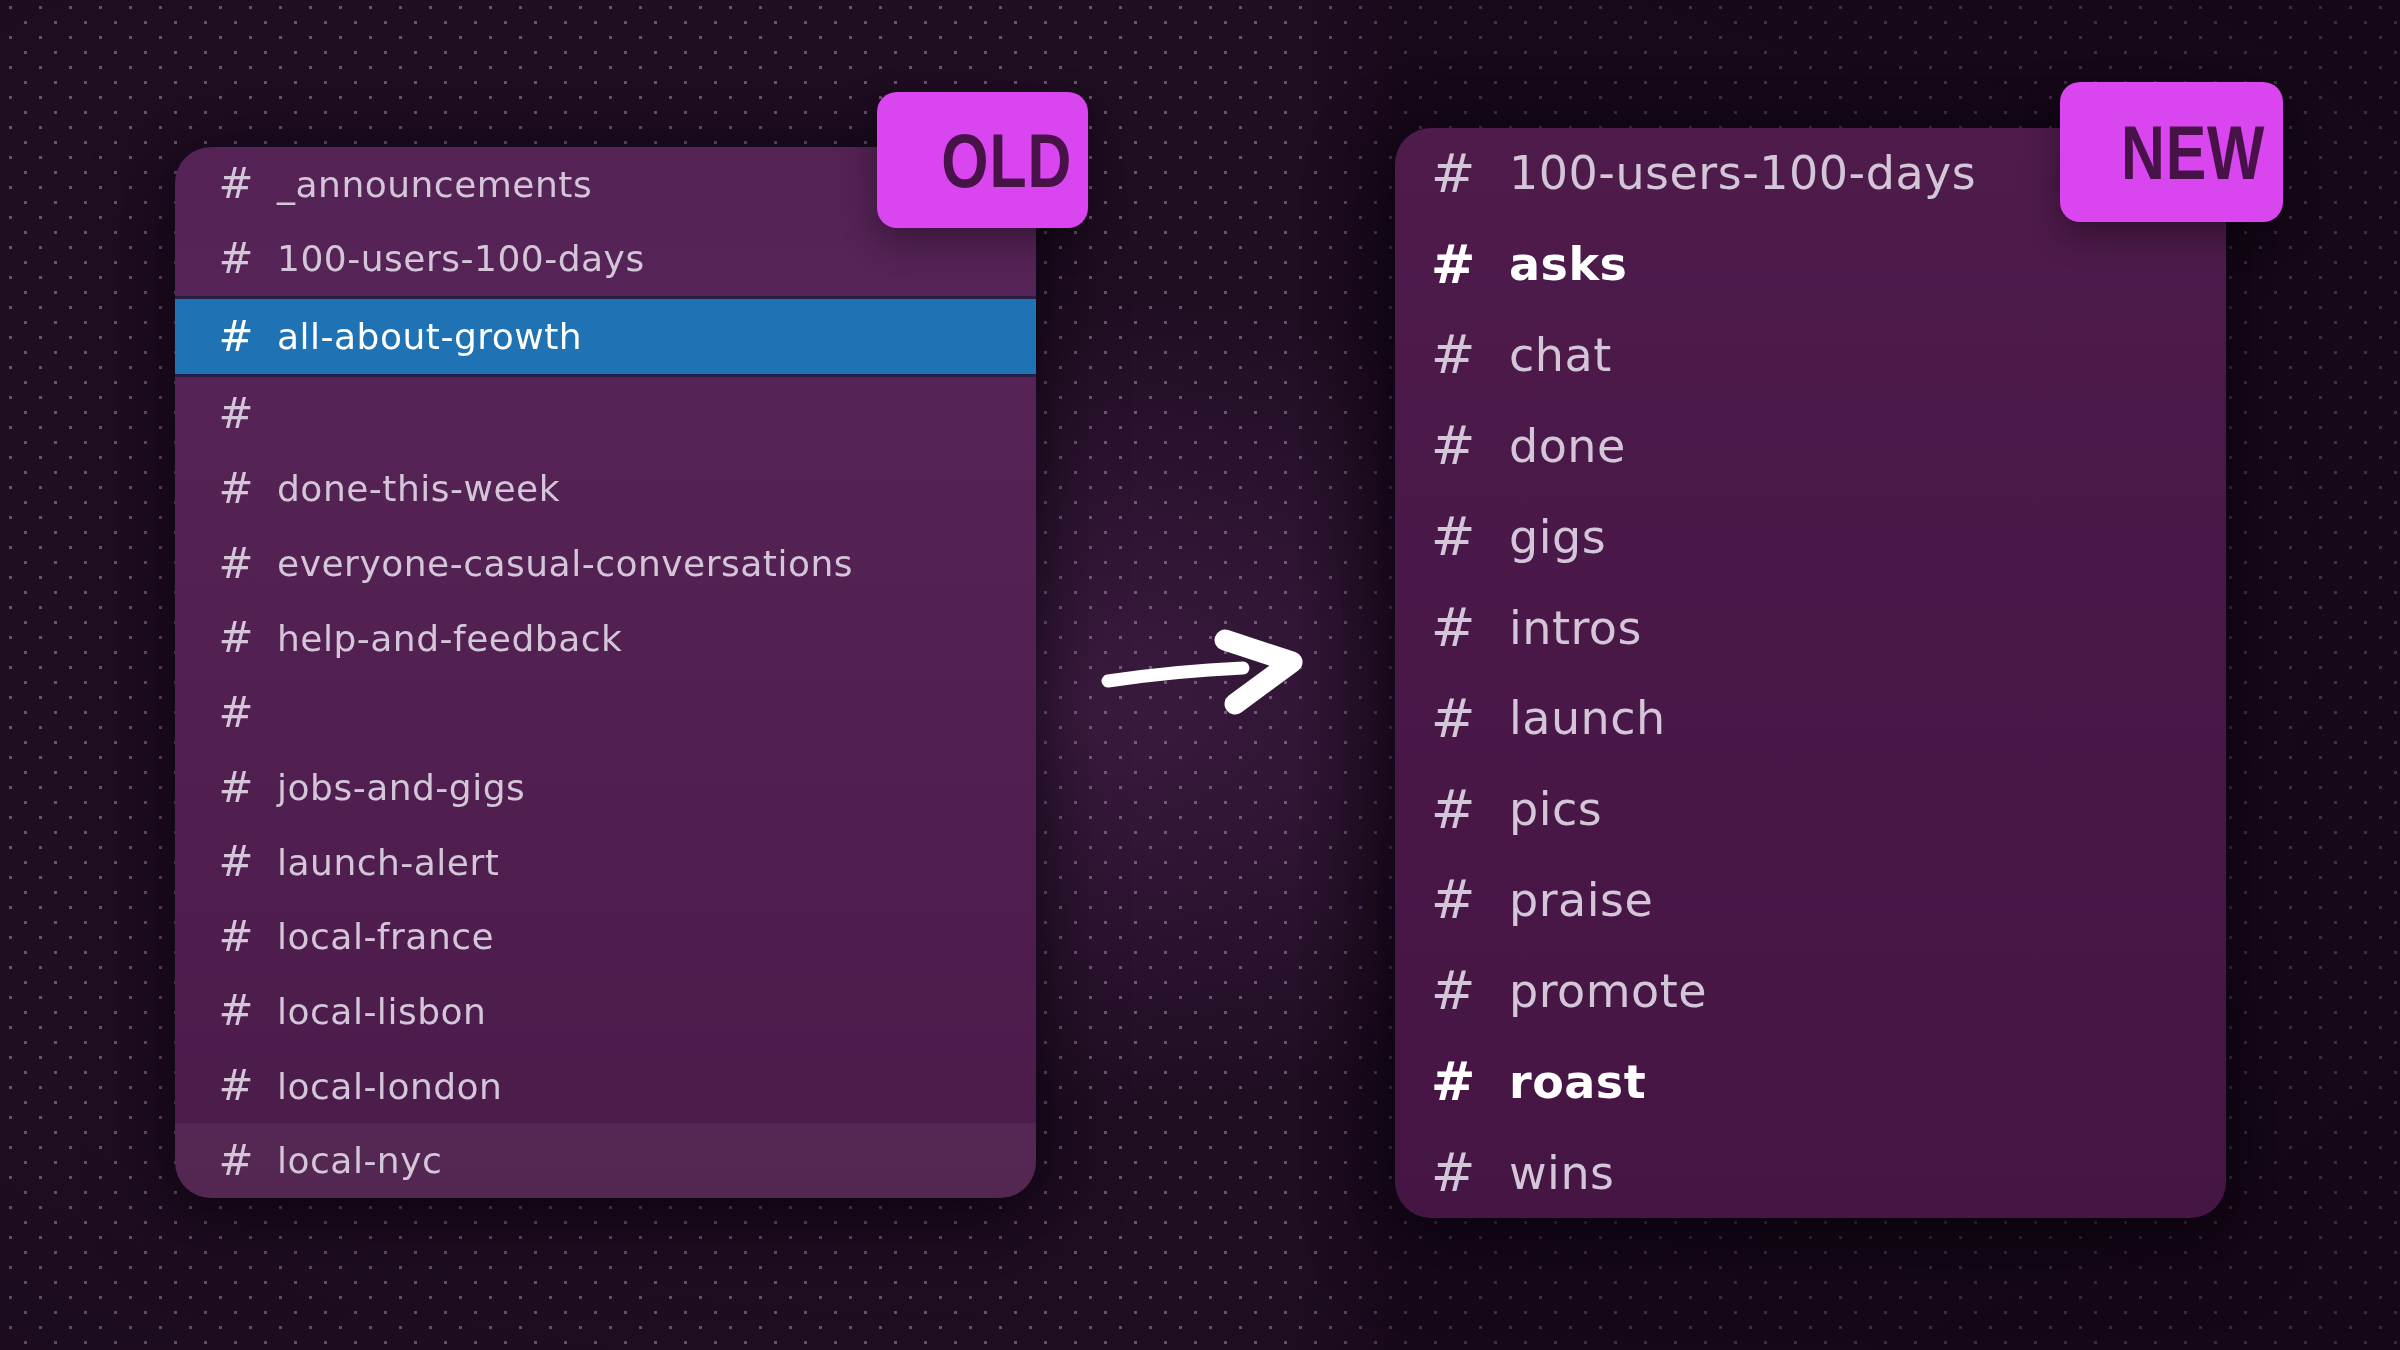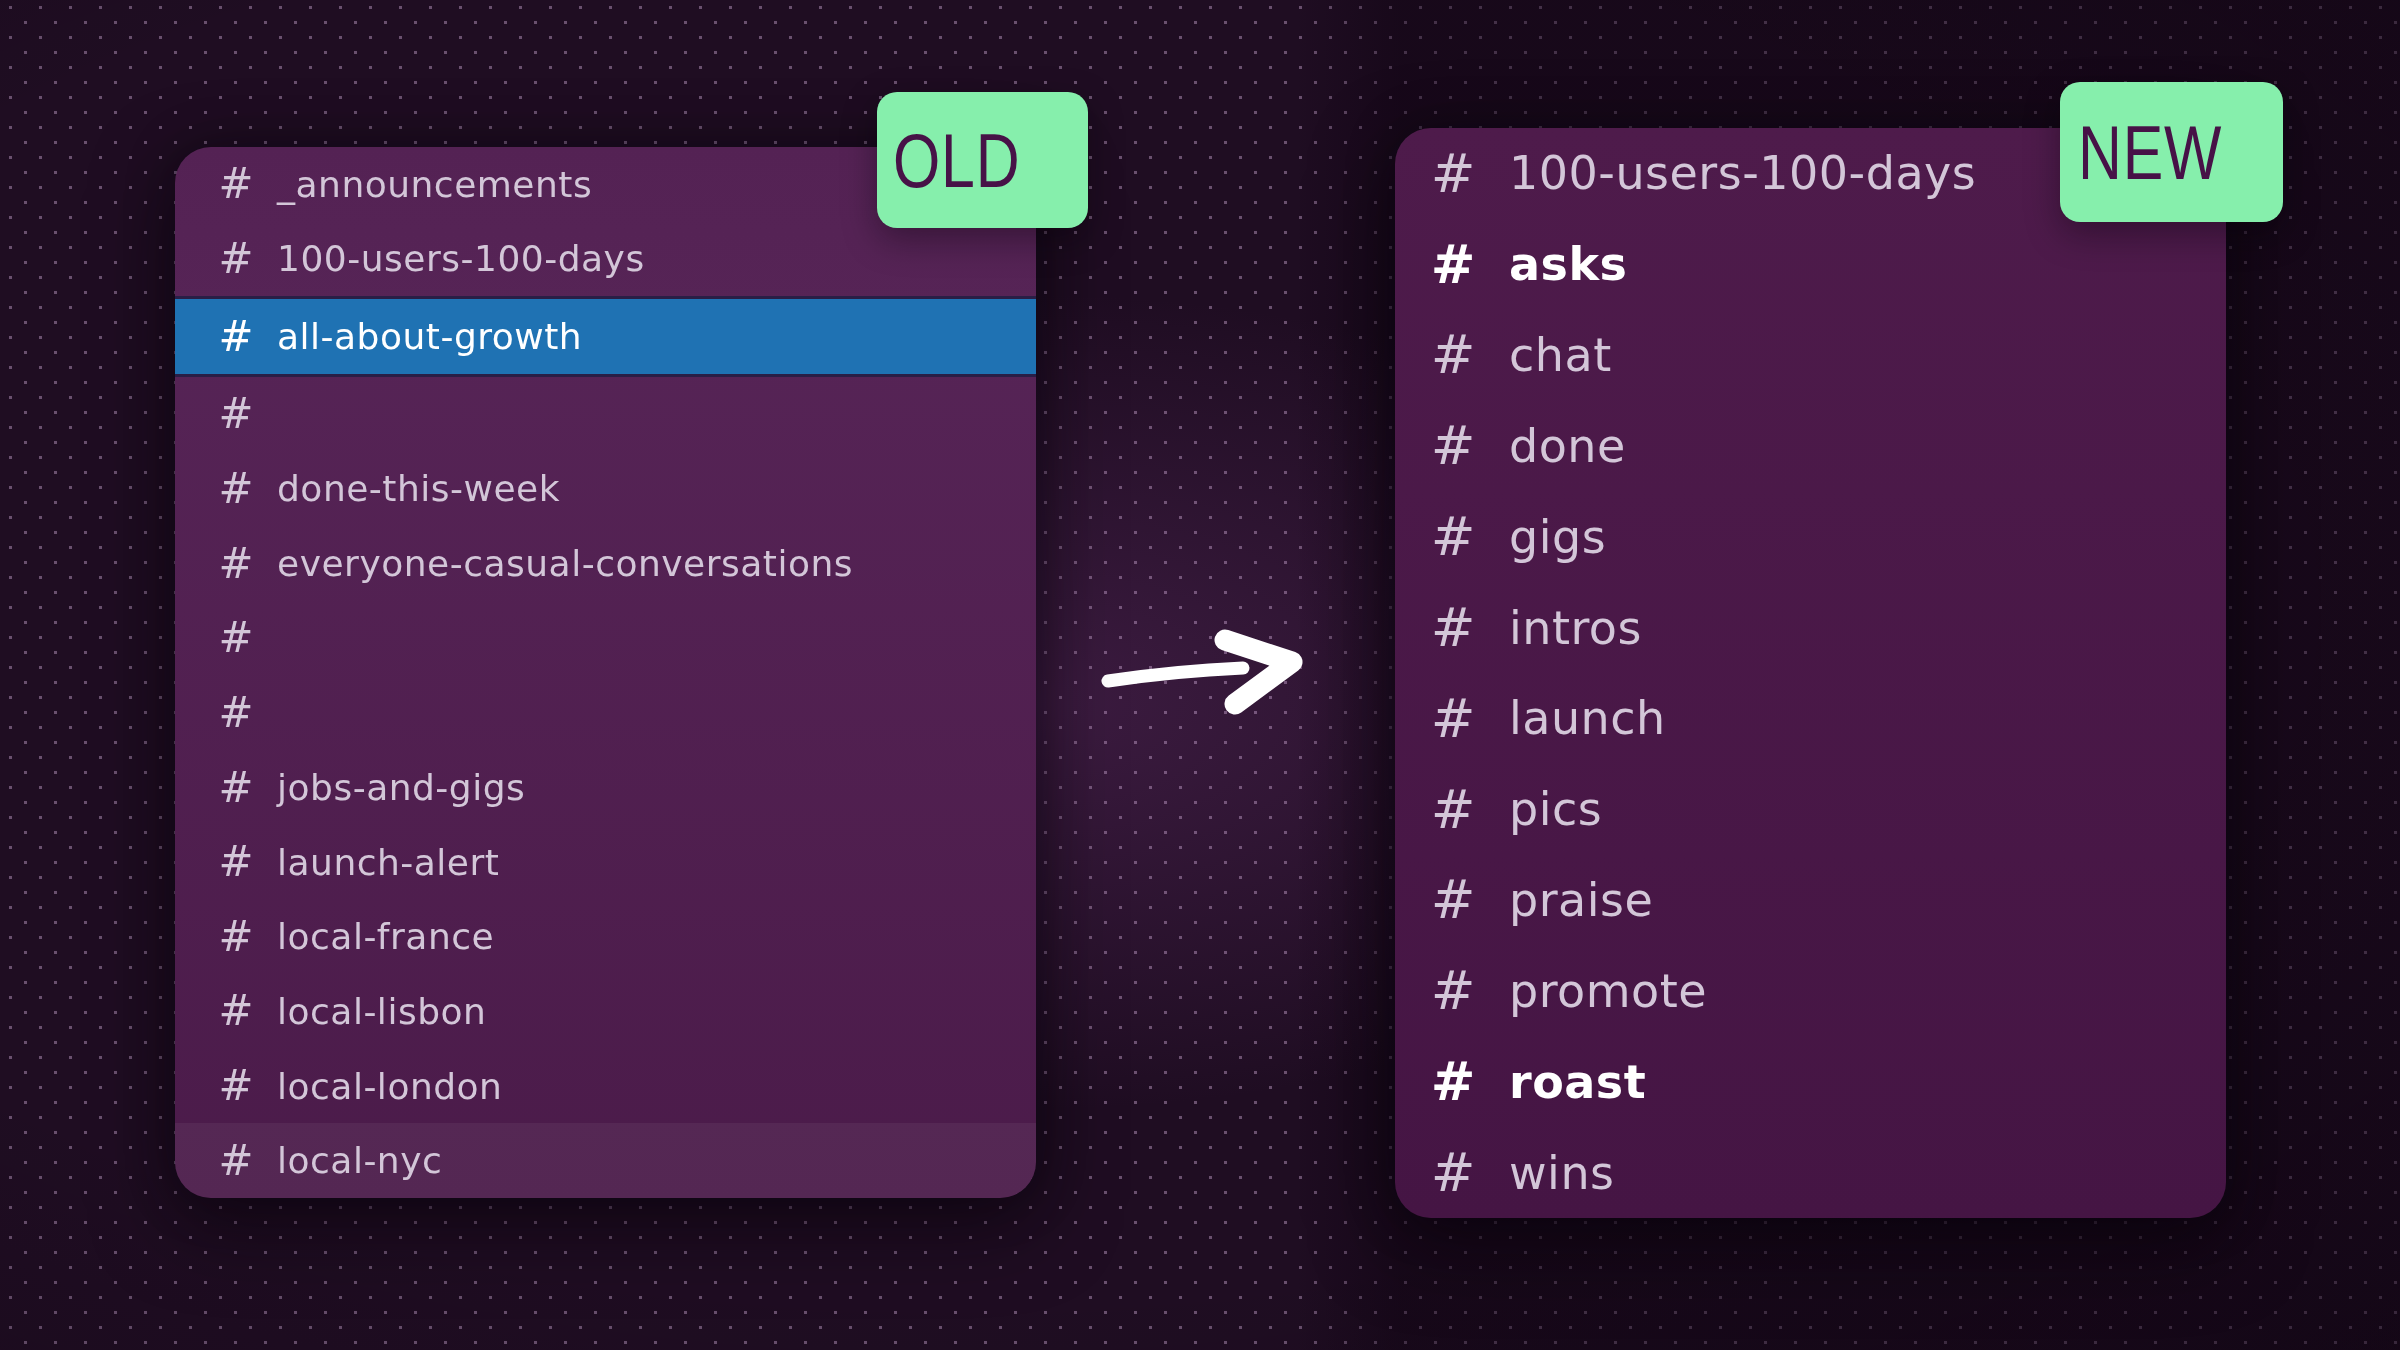--- a/index.html
+++ b/index.html
@@ -52,23 +52,23 @@
 
   .row.selected{
     background:#1f72b3;color:#ffffff;
     border-top:3px solid rgba(44,9,42,0.8);
     border-bottom:3px solid rgba(44,9,42,0.8);
   }
   .row.hover{background:rgba(255,255,255,0.055);}
   .row.bold{color:#ffffff;font-weight:bold;}
 
   .badge{
-    position:absolute;z-index:3;background:#86efac;color:#471247;
-    display:flex;align-items:center;justify-content:flex-start;
-    font-family:"Liberation Sans",sans-serif;font-weight:normal;
+    position:absolute;z-index:3;background:#d946ef;color:#471247;
+    display:flex;align-items:center;justify-content:flex-end;
+    font-family:"Liberation Sans",sans-serif;font-weight:bold;
     border-radius:20px;box-shadow:0 12px 34px rgba(8,0,10,0.38);
   }
   .badge-old{left:877px;top:92px;width:211px;height:136px;font-size:76px;}
   .badge-new{left:2060px;top:82px;width:223px;height:140px;font-size:76px;}
   .badge .badge-text{display:block;transform:scaleX(0.8);letter-spacing:1px;}
 
   .arrow{position:absolute;left:1095px;top:628px;width:212px;height:88px;z-index:2;}
 </style>
 </head>
 <body>
@@ -120,20 +120,21 @@
       <span class="hash-icon">#</span>
 
     </span>
     <span class="label">everyone-casual-conversations</span>
   </div>
     <div class="row" data-icon="hash">
     <span class="icon-box">
       <span class="hash-icon">#</span>
 
     </span>
+    <span class="label">help-and-feedback</span>
   </div>
     <div class="row" data-icon="hash">
     <span class="icon-box">
       <span class="hash-icon">#</span>
 
     </span>
   </div>
     <div class="row" data-icon="hash">
     <span class="icon-box">
       <span class="hash-icon">#</span>

